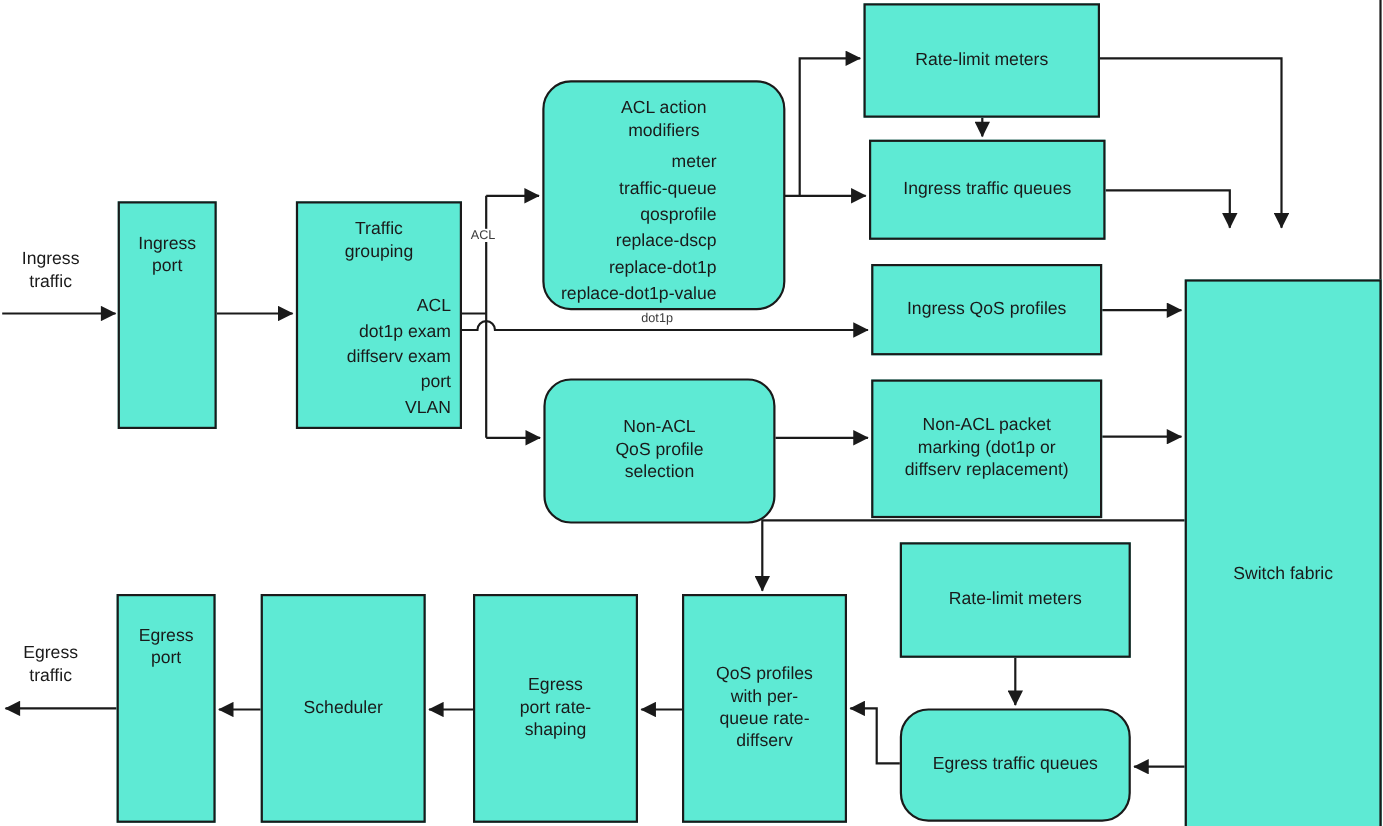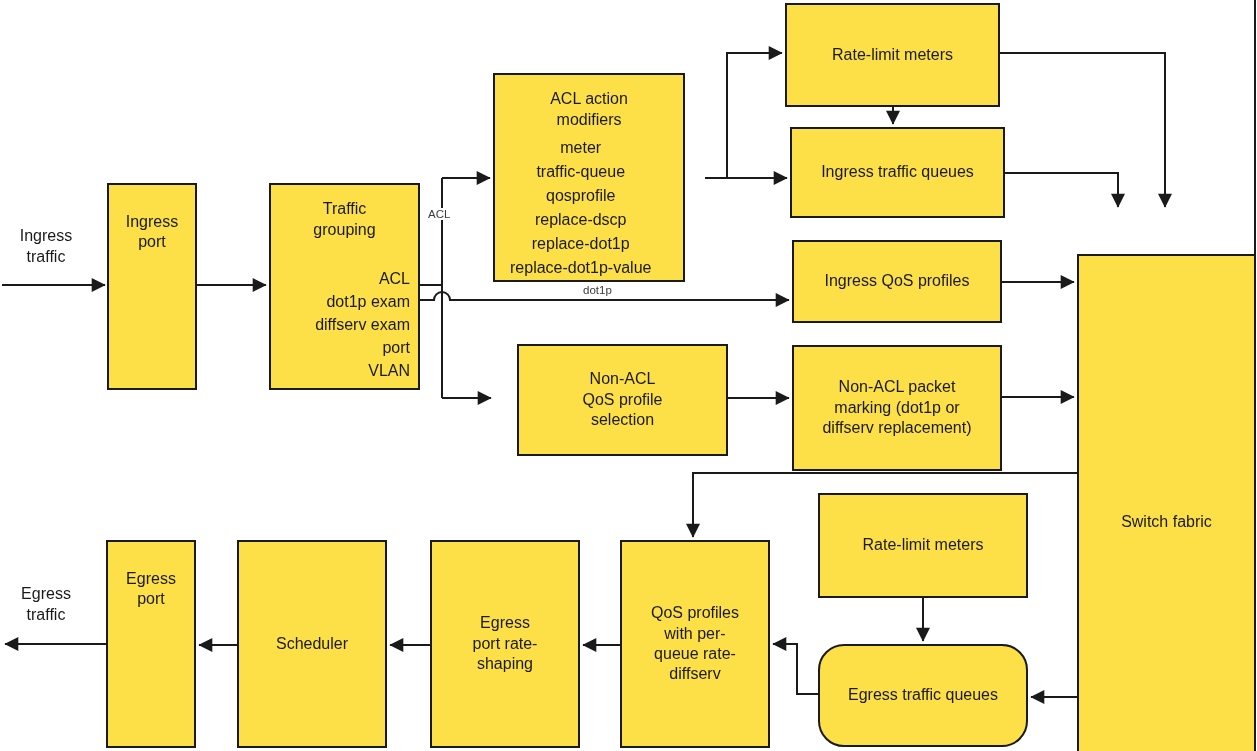--- a/index.html
+++ b/index.html
@@ -2,44 +2,44 @@
 <html><head>
 <meta charset="utf-8">
 <style>
   html,body{margin:0;padding:0;background:#ffffff;}
   .canvas{
     position:relative;width:1257px;height:751px;background:#ffffff;
     font-family:"Liberation Sans", sans-serif;color:#1a1a1a;overflow:hidden;
   }
   svg.wires{position:absolute;left:0;top:0;z-index:1;}
   .box{
-    position:absolute;border:2px solid #1a1a1a;background:#fde047;
+    position:absolute;border:2px solid #1a1a1a;background:#5eead4;
     box-sizing:border-box;z-index:2;color:#1a1a1a;
   }
   .center{display:flex;align-items:center;justify-content:center;}
   .bx-label{white-space:pre-line;font-size:16px;line-height:1.28;text-align:center;width:100%;}
   .top-label{padding-top:27px;}
   .bx-title{white-space:pre-line;font-size:16px;line-height:1.3;text-align:center;padding-top:14px;}
   .bx-items{position:absolute;white-space:pre-line;font-size:16px;}
   #tg-items{top:82px;right:8px;text-align:right;line-height:23px;}
-  #am-items{top:61px;left:15px;text-align:center;line-height:24px;}
+  #am-items{top:61px;left:15px;text-align:right;line-height:24px;}
   .flow-label{position:absolute;z-index:3;white-space:pre-line;font-size:16px;line-height:1.3;text-align:center;}
   #lbl-ingress-traffic{left:4px;top:226px;width:84px;}
   #lbl-egress-traffic{left:4px;top:584px;width:84px;}
   .wire-label{position:absolute;z-index:3;font-size:11.5px;color:#3c3c3c;background:#ffffff;padding:0 2px;}
   #lbl-acl{left:426px;top:208px;}
   #lbl-dot1p{left:581px;top:284px;}
   
   #b-ingress-port{left:107px;top:183px;width:90px;height:207px;}
   #b-traffic-grouping{left:269px;top:183px;width:151px;height:207px;}
-  #b-acl-mod{left:493px;top:73px;width:192px;height:209px;}
+  #b-acl-mod{left:493px;top:73px;width:221px;height:209px;border-radius:26px;}
   #b-rlm-in{left:785px;top:3px;width:215px;height:104px;}
   #b-itq{left:790px;top:127px;width:215px;height:91px;}
   #b-iqp{left:792px;top:240px;width:210px;height:83px;}
-  #b-nasel{left:517px;top:344px;width:211px;height:112px;}
+  #b-nasel{left:494px;top:344px;width:211px;height:132px;border-radius:25px;}
   #b-namark{left:792px;top:345px;width:210px;height:126px;}
   #b-fabric{left:1077px;top:210px;width:179px;height:537px;margin-top:44px;}
   #b-eport{left:106px;top:540px;width:90px;height:208px;}
   #b-sched{left:237px;top:540px;width:150px;height:208px;}
   #b-eprs{left:430px;top:540px;width:150px;height:208px;}
   #b-qpq{left:620px;top:540px;width:150px;height:208px;}
   #b-rlm-eg{left:818px;top:493px;width:210px;height:105px;}
   #b-etq{left:818px;top:644px;width:210px;height:103px;border-radius:26px;}
 </style>
 </head>

